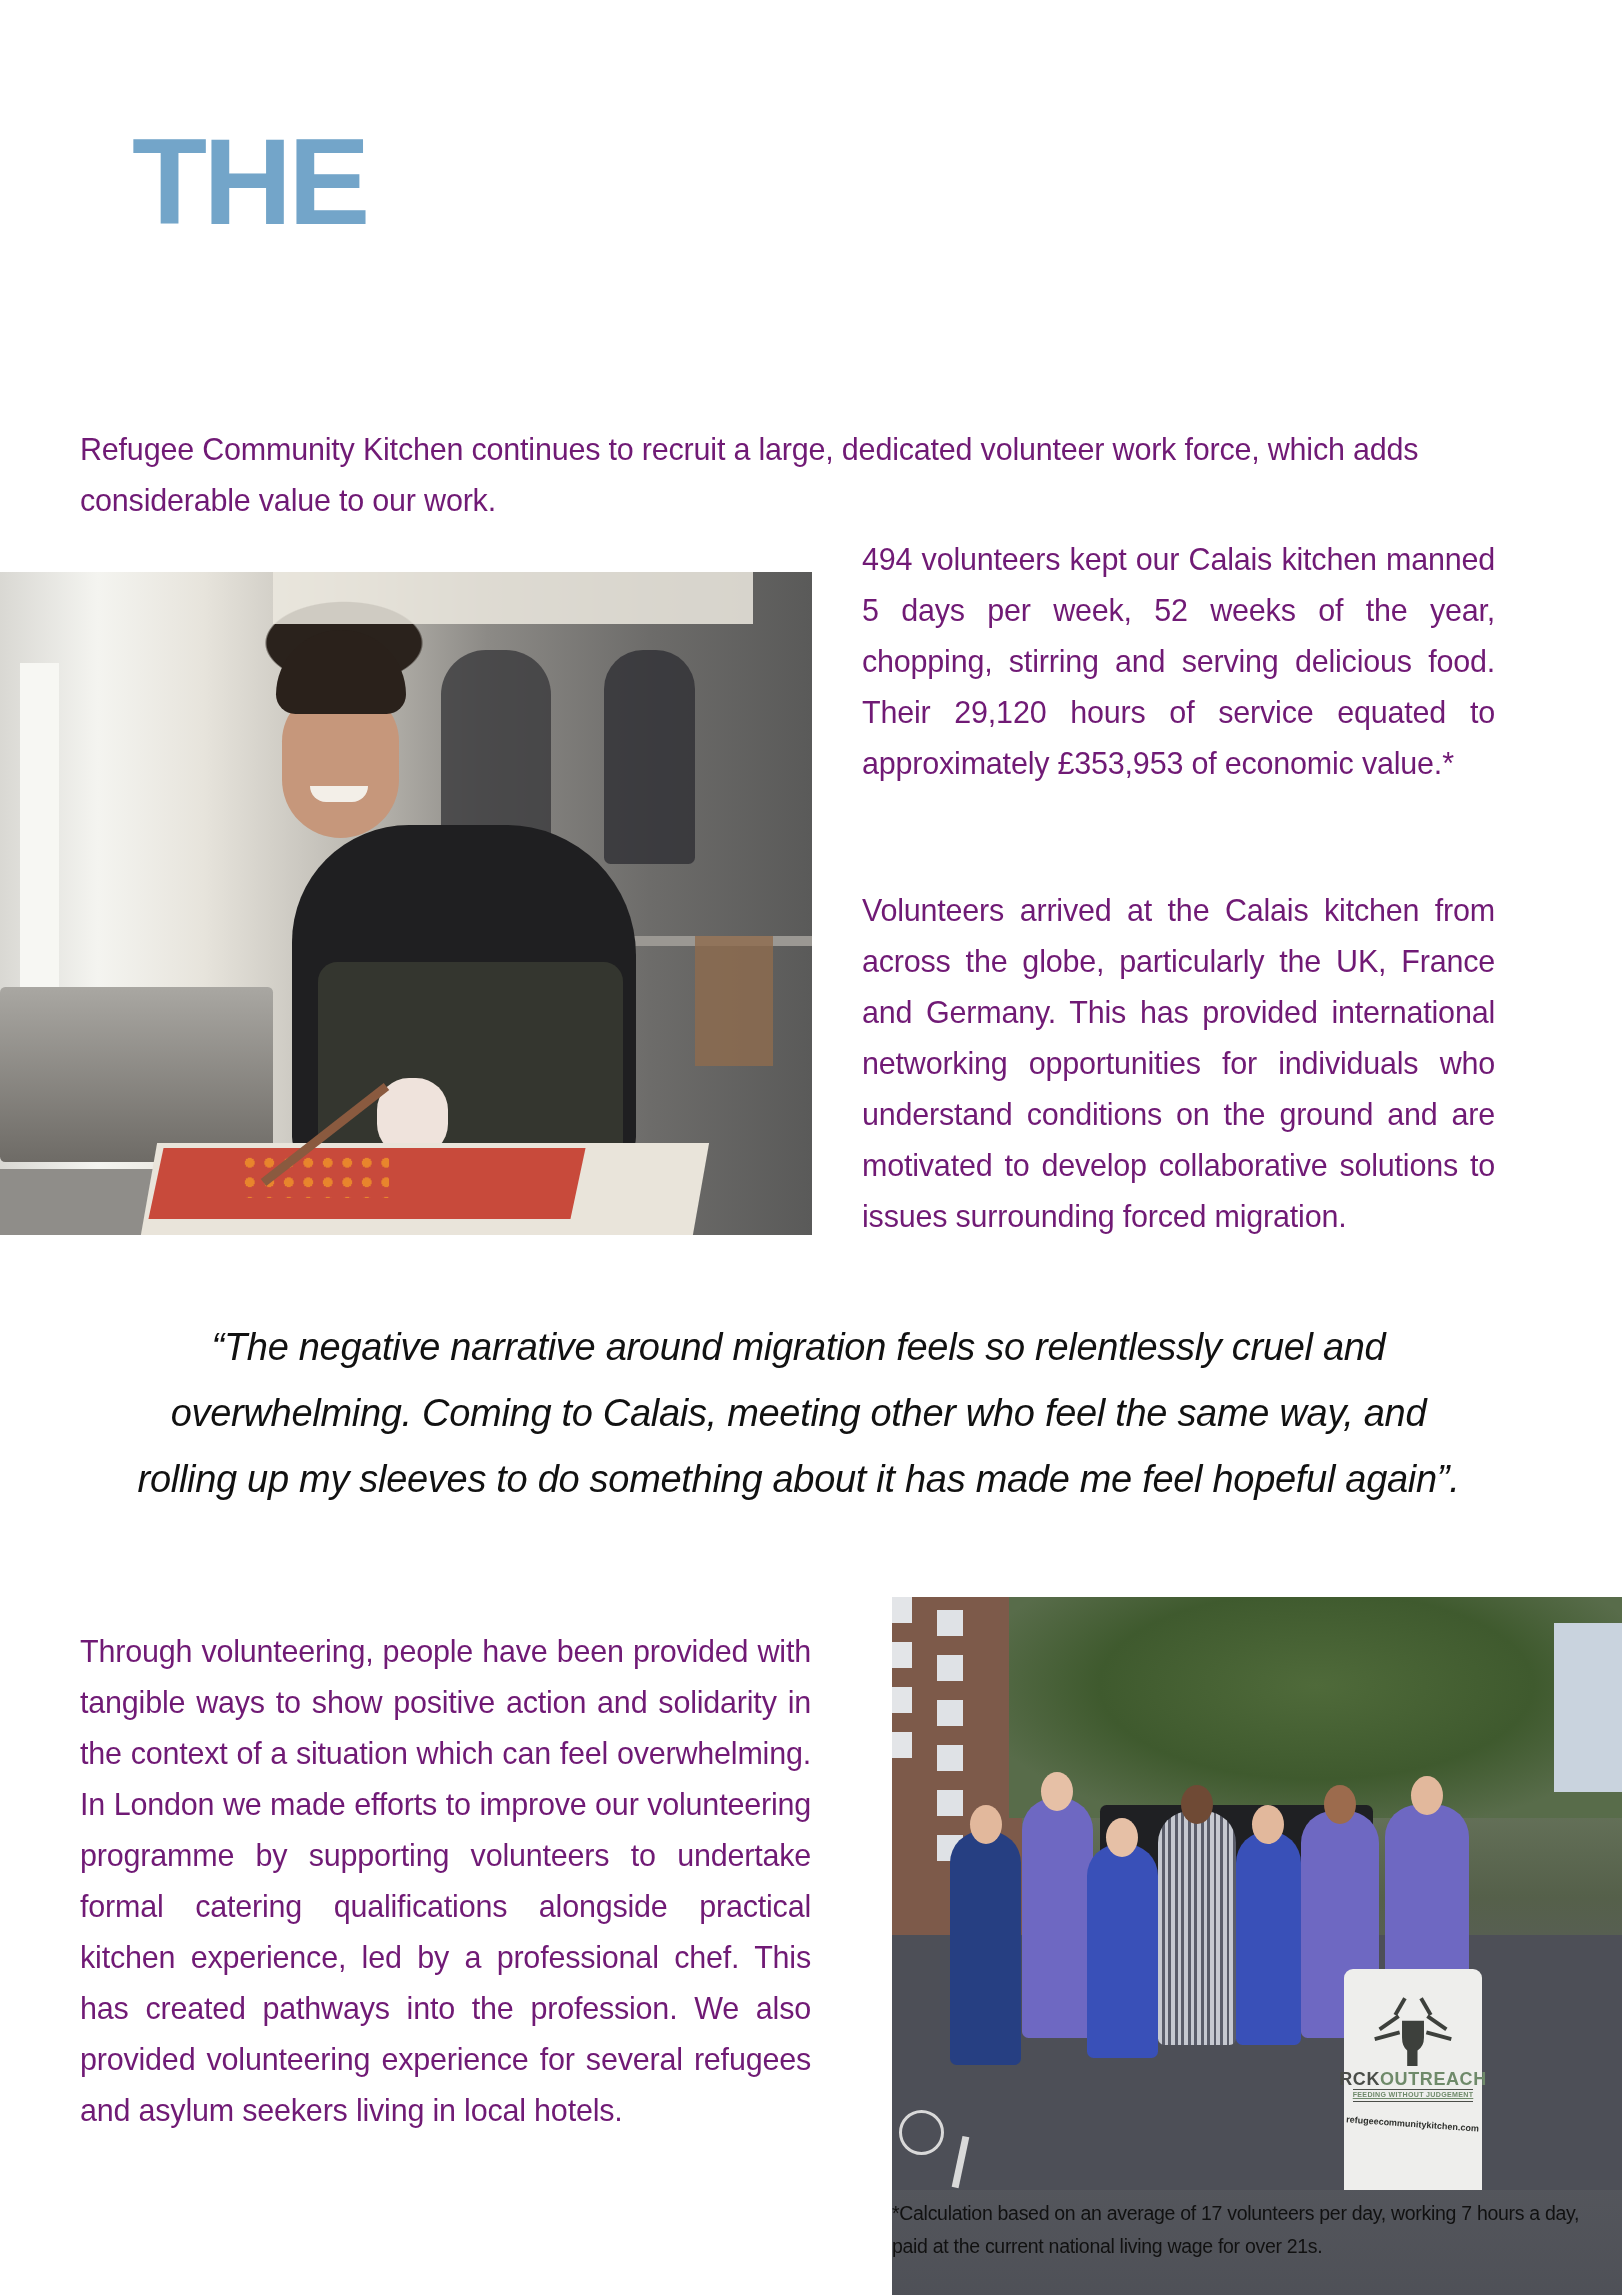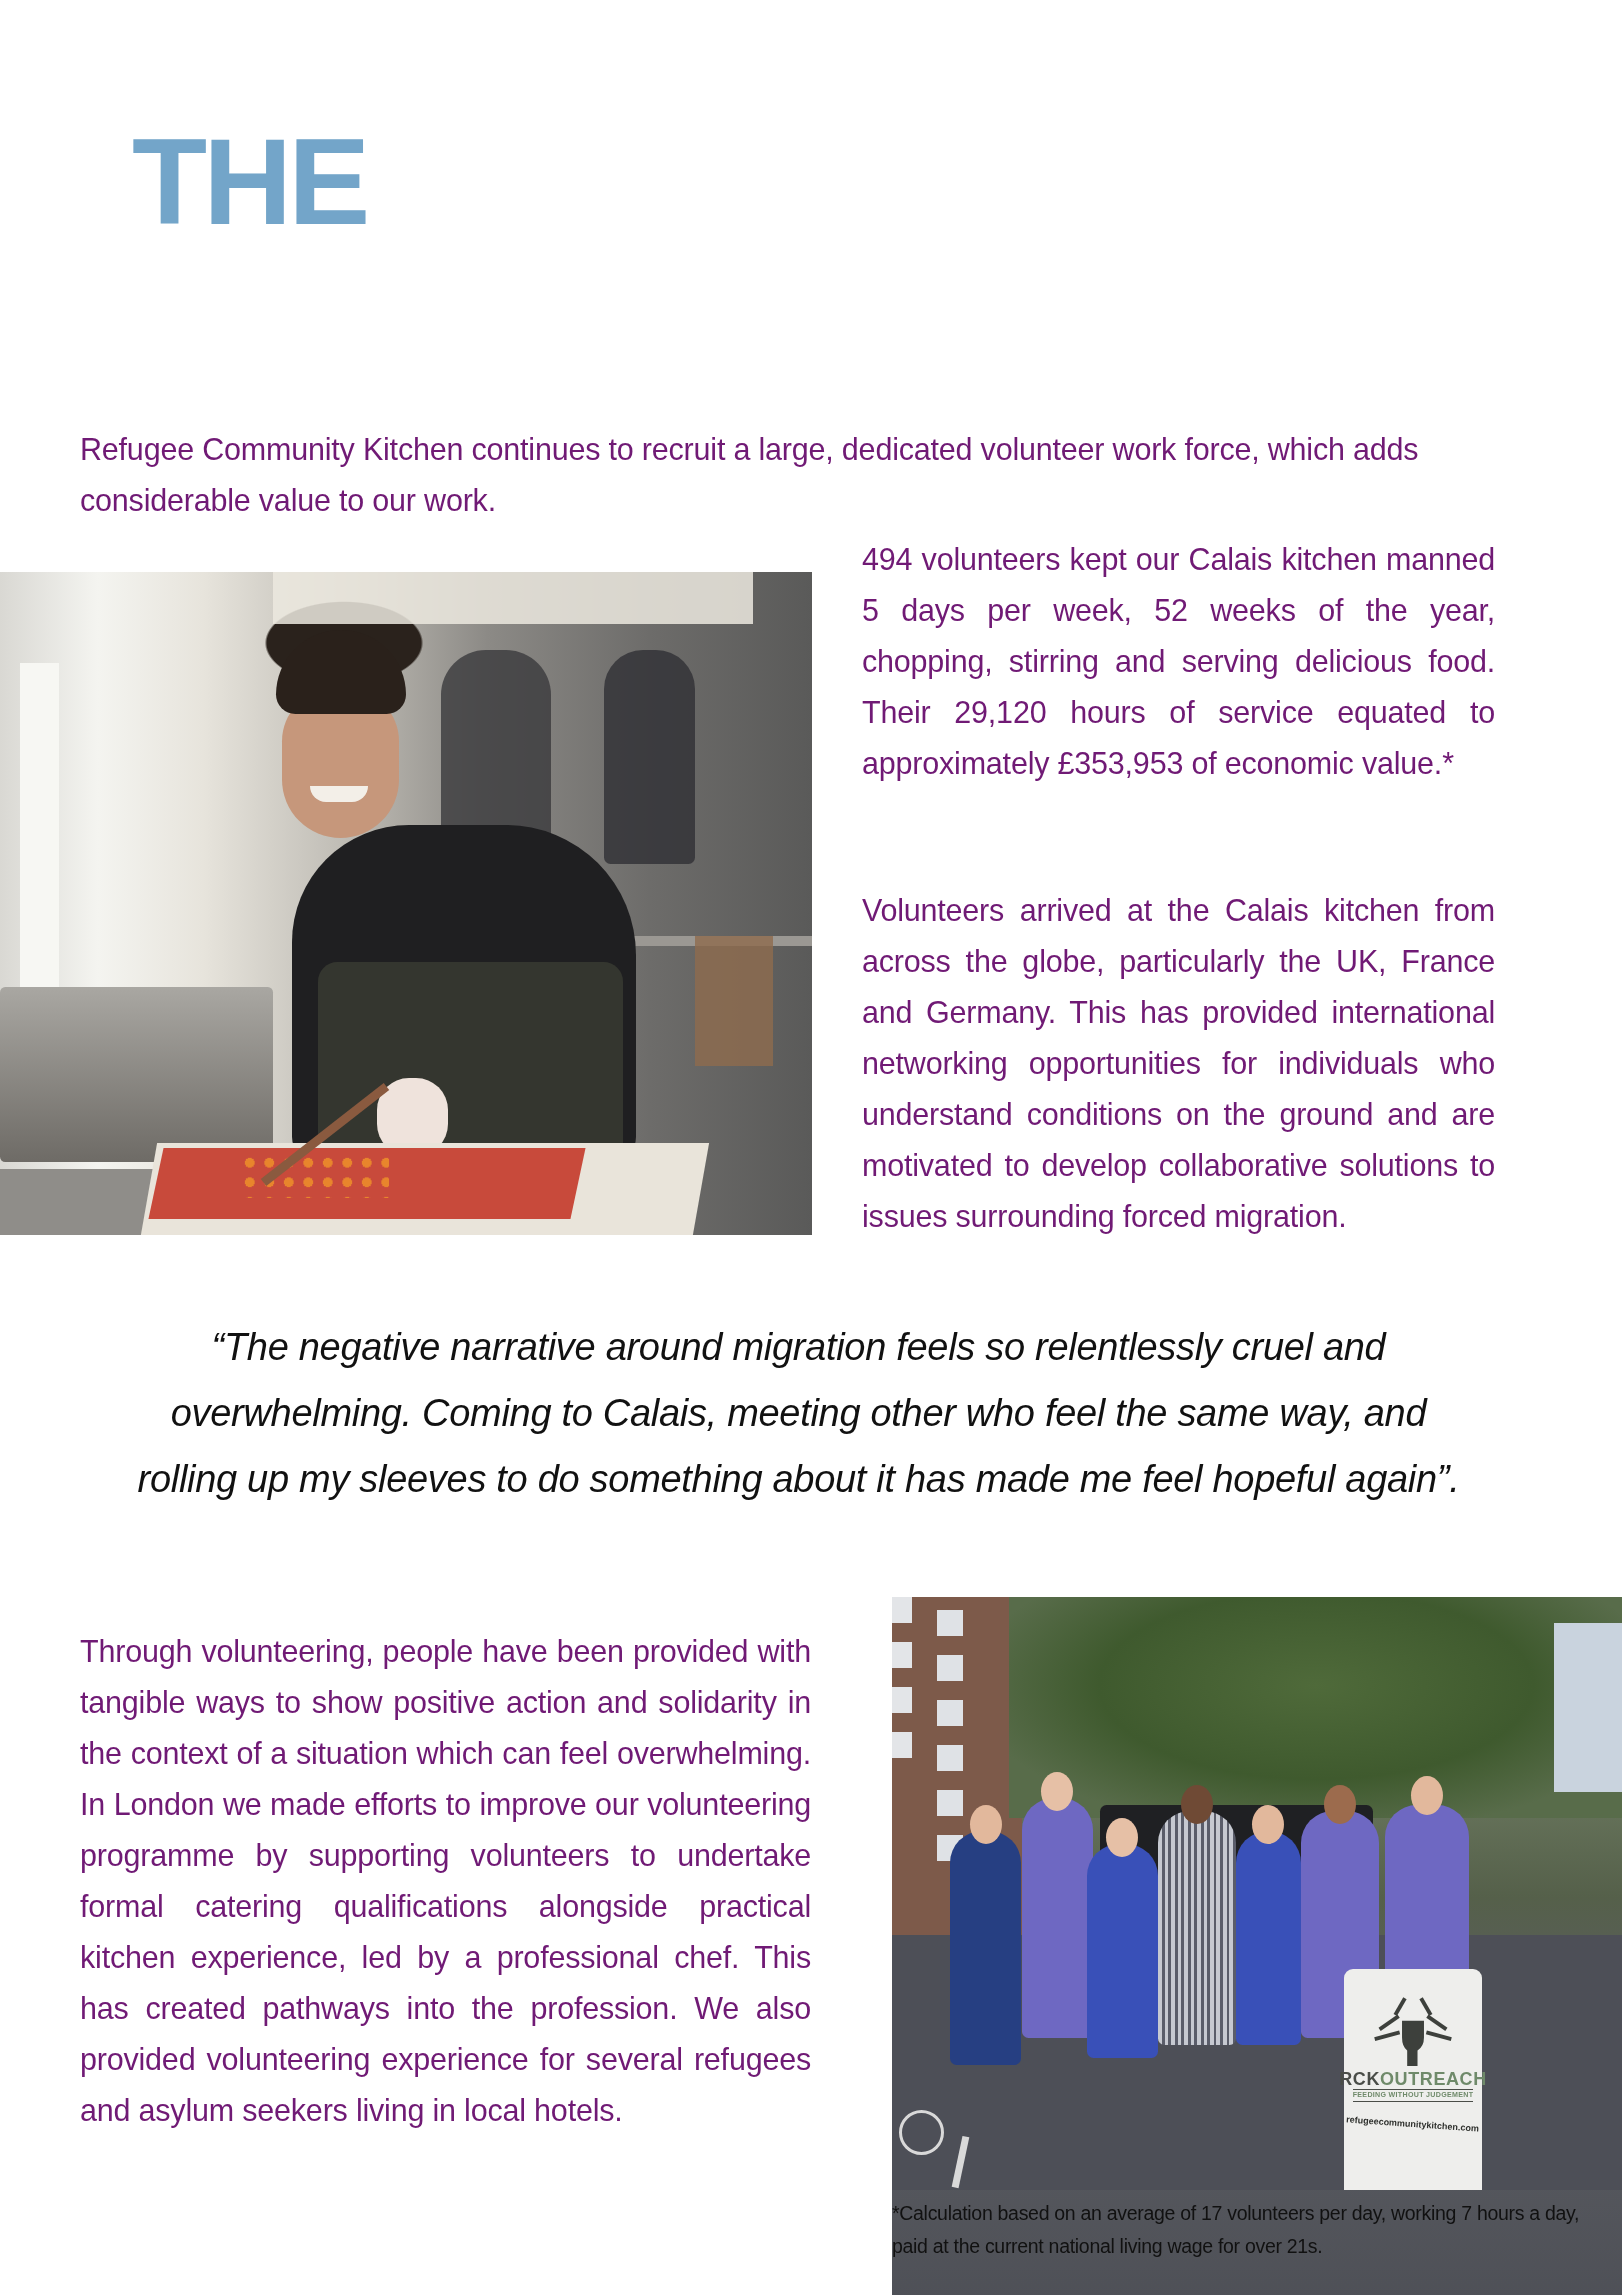--- a/index.html
+++ b/index.html
@@ -49,21 +49,21 @@
     }
     .sign {
       position: absolute; left: 452px; top: 372px; width: 138px; height: 221px;
       background: #eeeeec; border-radius: 9px 9px 0 0;
       display: flex; flex-direction: column; align-items: center; justify-content: flex-start;
       padding-top: 26px; box-sizing: border-box;
     }
     .sign-fist { width: 84px; height: 71px; }
     .sign-rck { font-family: "Liberation Sans", sans-serif; font-weight: 700; font-size: 18px; color: #4a4d48; letter-spacing: 0.6px; margin-top: 3.9px; line-height: 19.5px; }
     .sign-rck .outreach { color: #6f8a6a; }
-    .sign-tag { font-family: "Liberation Sans", sans-serif; font-weight: 700; font-size: 7.1px; color: #6f8a6a; letter-spacing: 0.3px; line-height: 9px; border-top: 1.9px solid #4a4d48; border-bottom: 1.9px solid #4a4d48; padding: 0.6px 0; }
+    .sign-tag { font-family: "Liberation Sans", sans-serif; font-weight: 700; font-size: 7.1px; color: #6f8a6a; letter-spacing: 0.3px; line-height: 9px; border-top: 1.9px solid #4a4d48; border-bottom: 1.9px solid #4a4d48; padding: 0.6px 0; text-decoration: underline; }
     .sign-url { font-family: "Liberation Sans", sans-serif; font-weight: 700; font-size: 9px; color: #2e302d; margin-top: 17px; transform: rotate(4deg); }
   </style>
 </head>
 <body>
 
 <h1 class="title">
   <span>THE</span>
 </h1>
 
 <p class="body-text intro">Refugee Community Kitchen continues to recruit a large, dedicated volunteer work force, which adds considerable value to our work.</p>

